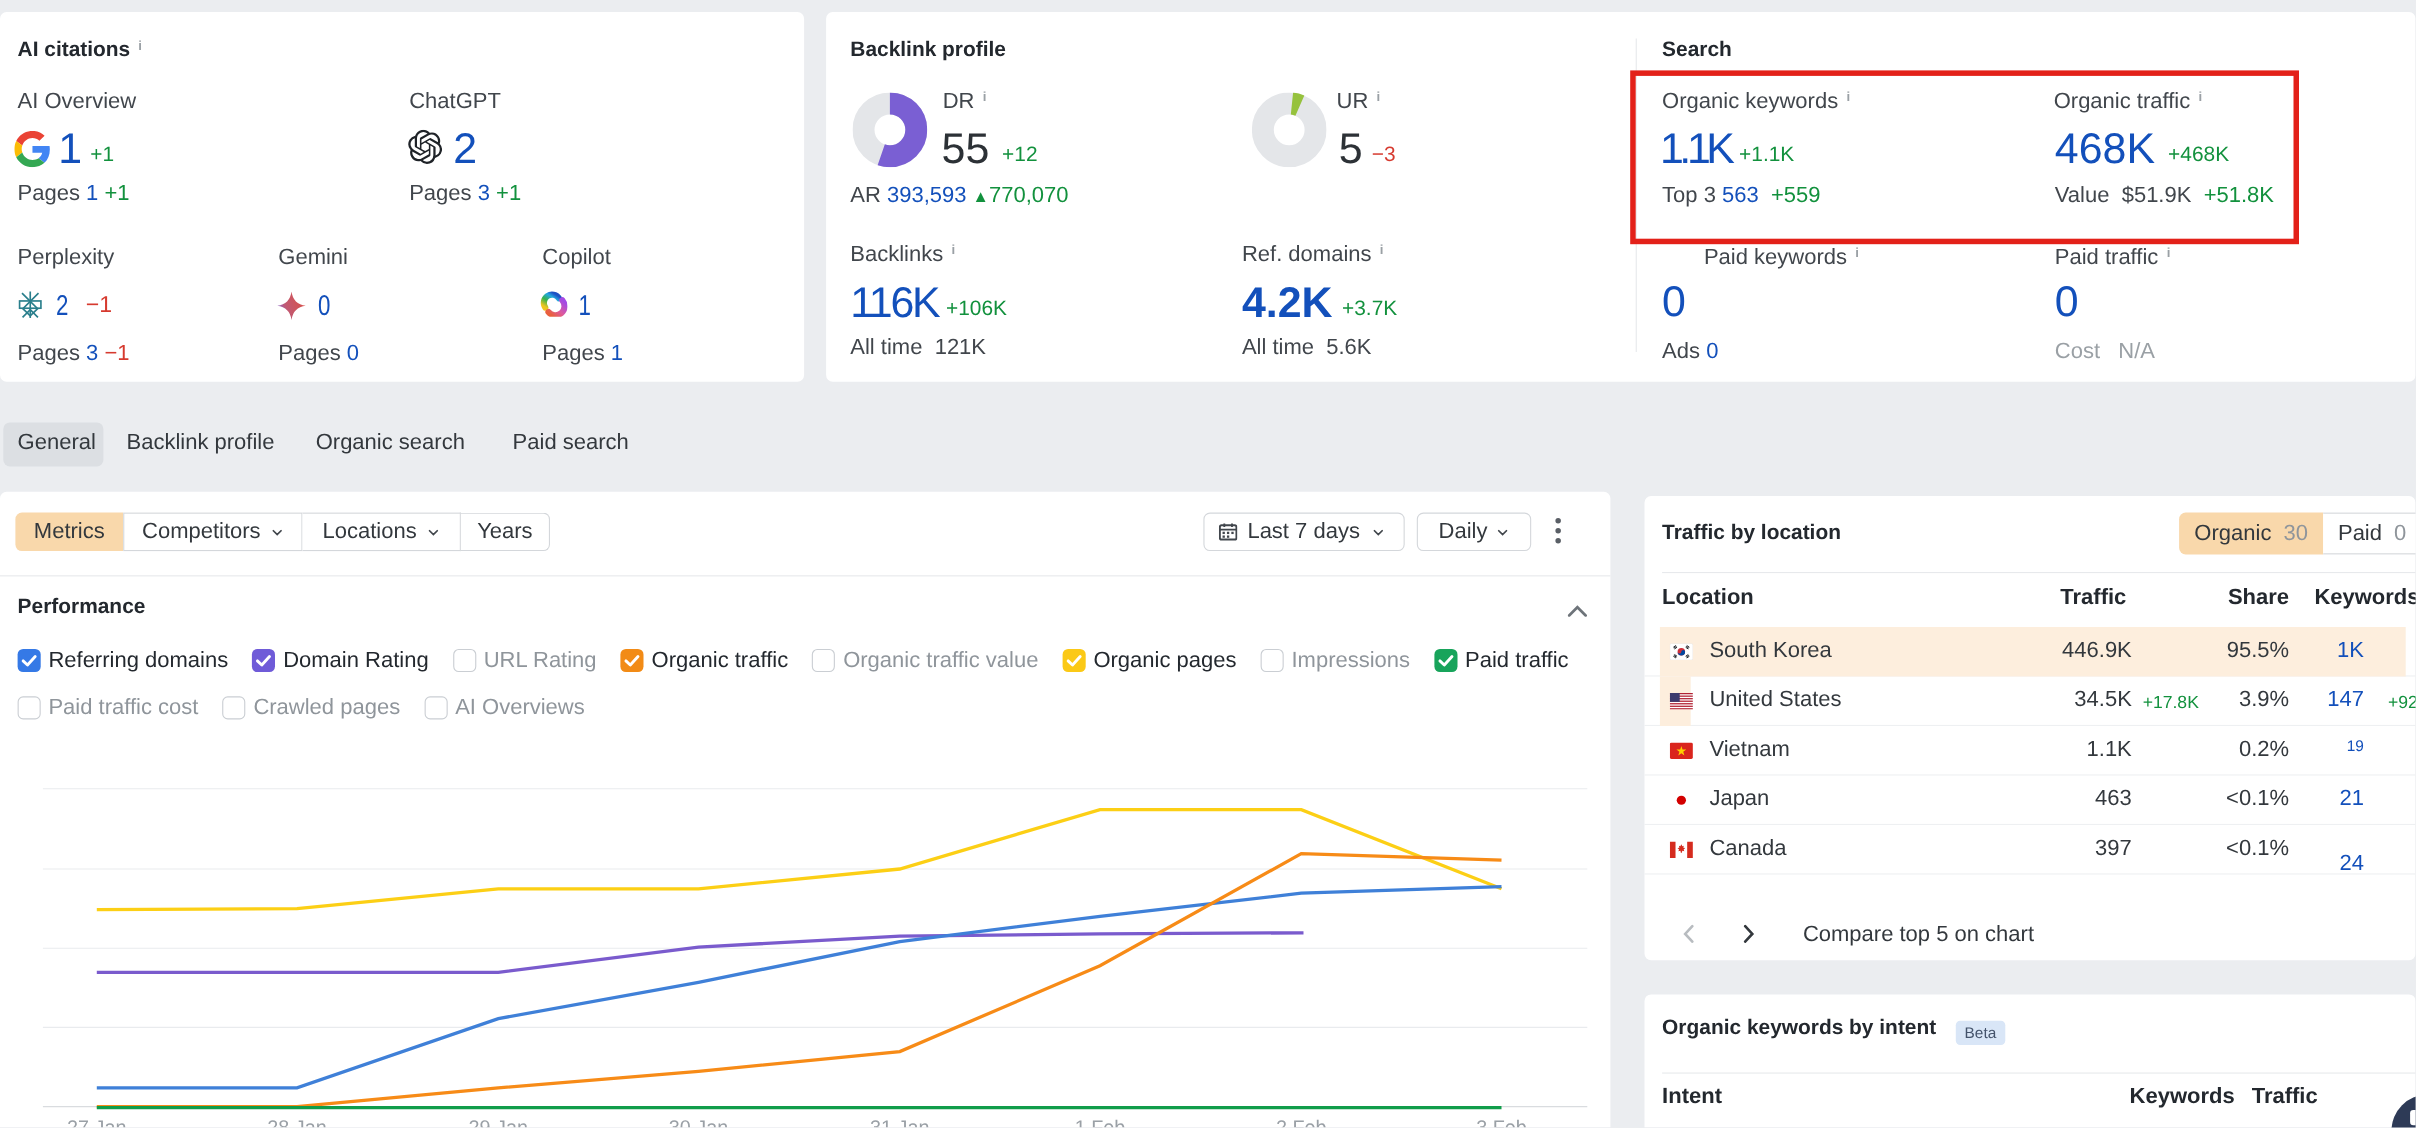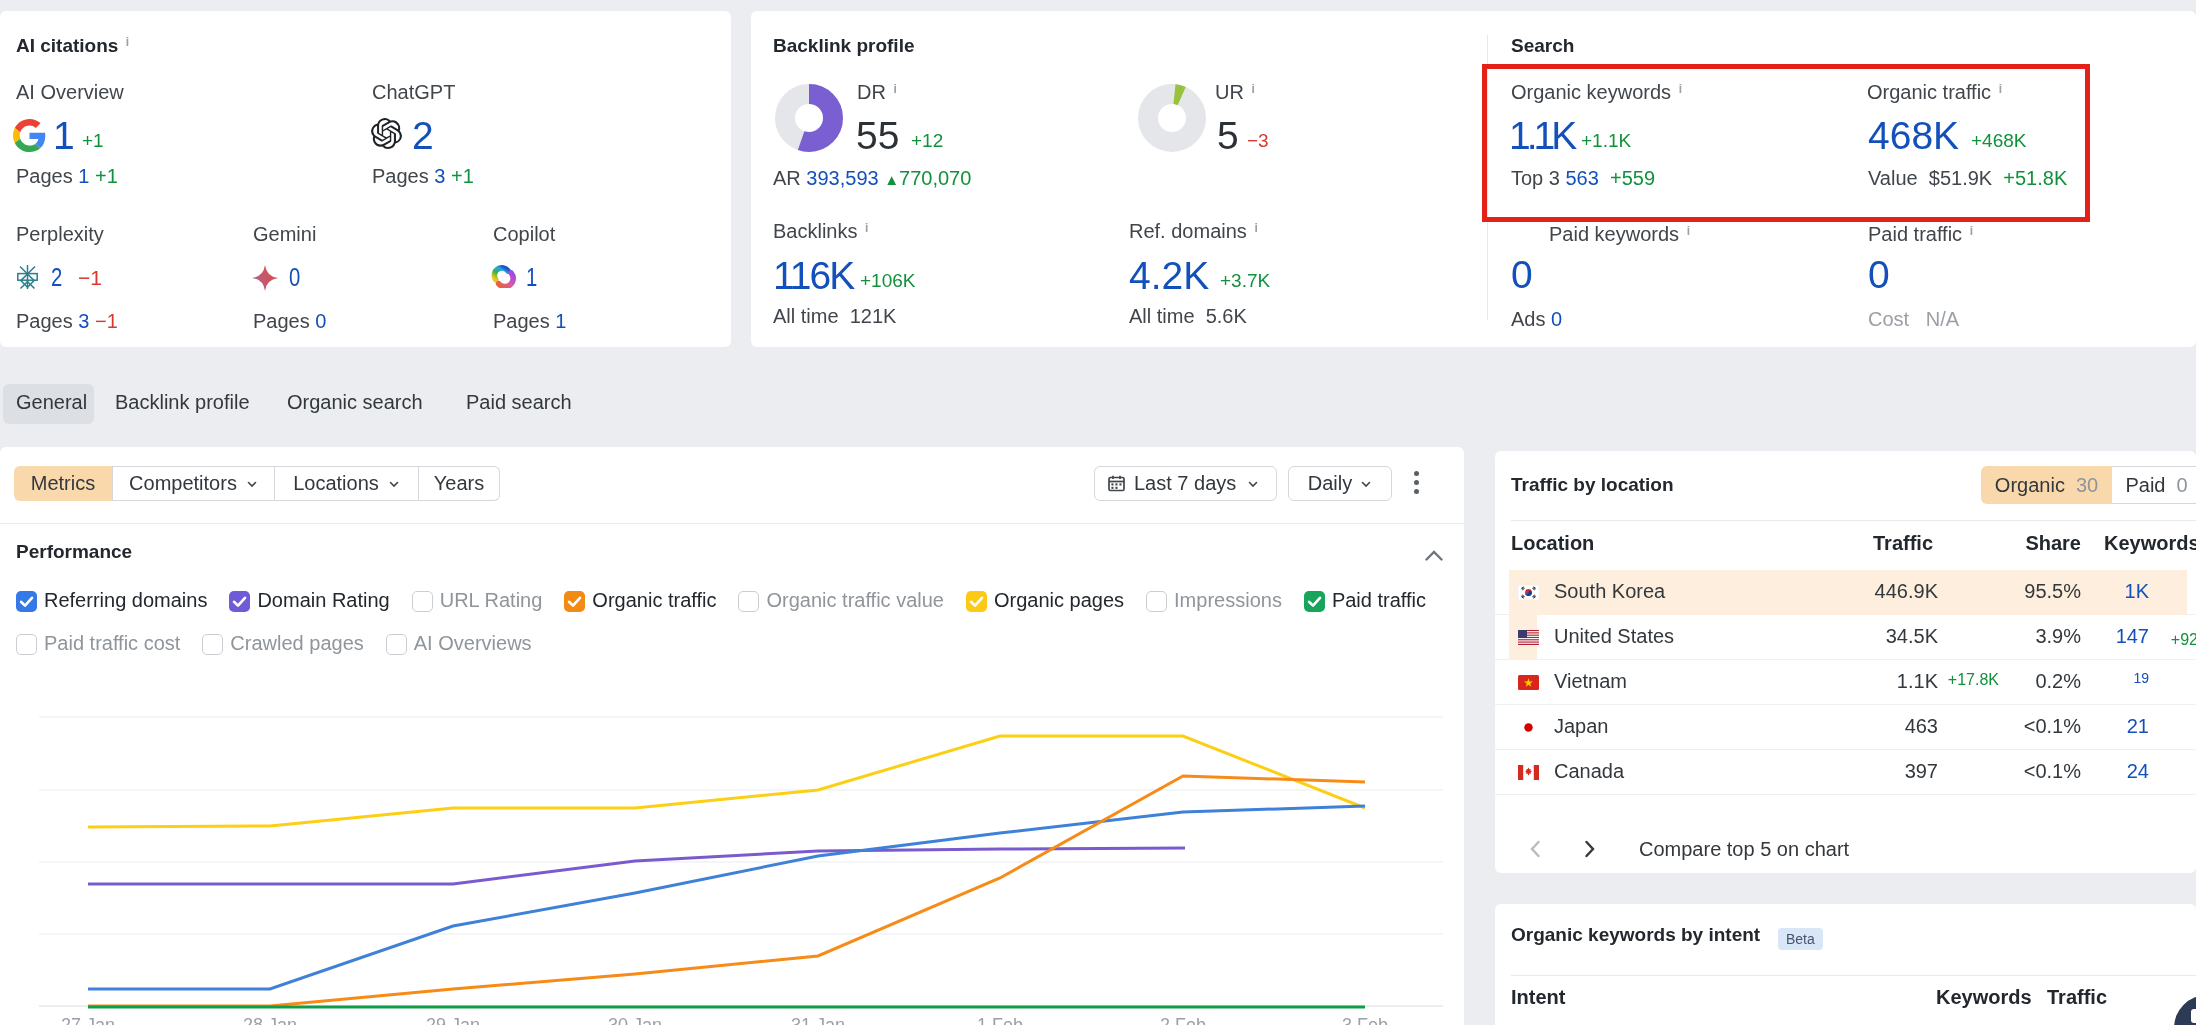--- a/index.html
+++ b/index.html
@@ -111,21 +111,21 @@
 <div class="abs lab" style="left:1215px; top:81px;">UR <span class="info sup">i</span></div>
 <div class="abs bign" style="left:1217px; top:116px;">5</div>
 <div class="delta red" style="left:1247px; top:131px;">−3</div>
 
 <div class="abs lab" style="left:773px; top:220px;">Backlinks <span class="info sup">i</span></div>
 <div class="abs big" style="left:773px; top:256px; letter-spacing:-2px;">116K</div>
 <div class="delta green" style="left:860px; top:271px;">+106K</div>
 <div class="abs lab" style="left:773px; top:305px;">All time&nbsp; 121K</div>
 
 <div class="abs lab" style="left:1129px; top:220px;">Ref. domains <span class="info sup">i</span></div>
-<div class="abs big" style="left:1129px; top:256px;">4.2K</div>
+<div class="abs big" style="left:1129px; top:256px;font-weight:bold;">4.2K</div>
 <div class="delta green" style="left:1220px; top:271px;">+3.7K</div>
 <div class="abs lab" style="left:1129px; top:305px;">All time&nbsp; 5.6K</div>
 
 <div class="abs" style="left:1487px; top:35px; width:1px; height:285px; background:#e7e9ec;"></div>
 
 <div class="abs t19" style="left:1511px; top:35px;">Search</div>
 <div class="abs lab" style="left:1511px; top:81px;">Organic keywords <span class="info sup">i</span></div>
 <div class="abs big" style="left:1509px; top:116px; letter-spacing:-4px;">1.1K</div>
 <div class="delta green" style="left:1581px; top:131px;">+1.1K</div>
 <div class="abs lab" style="left:1511px; top:167px;">Top 3 <span class="blue">563</span> &nbsp;<span class="green">+559</span></div>
@@ -283,21 +283,21 @@
             <rect width="21" height="1.15" y="4.6"></rect>
             <rect width="21" height="1.15" y="6.9"></rect>
             <rect width="21" height="1.15" y="9.2"></rect>
             <rect width="21" height="1.15" y="11.5"></rect>
             <rect width="21" height="1.2" y="13.8"></rect>
           </g>
           <rect width="9" height="8.05" fill="#3c3b6e"></rect>
         </svg></span>
       <span style="position:absolute; left:59px; top:10px; font-size:20px; color:#33383d;">United States</span>
       <span style="position:absolute; right:258px; top:10px; font-size:20px; color:#33383d;">34.5K</span>
-      <span style="position:absolute; right:197px; top:16px; font-size:16px; color:#12913d;margin-top:40px;">+17.8K</span>
+      <span style="position:absolute; right:197px; top:16px; font-size:16px; color:#12913d;">+17.8K</span>
       <span style="position:absolute; right:115px; top:10px; font-size:20px; color:#33383d;">3.9%</span>
       <span style="position:absolute; right:47px; top:10px; font-size:20px; color:#1350bb;">147</span>
       <span style="position:absolute; right:-2px; top:16px; font-size:16px; color:#12913d;">+92</span>
     </div>
     <div style="position:relative; height:45px; border-bottom:1px solid #eef0f2;">
       <span style="position:absolute; left:23px; top:15px;"><svg width="21" height="15" viewBox="0 0 21 15">
           <rect width="21" height="15" rx="1.5" fill="#da251d"></rect>
           <path fill="#ffce00" d="M10.5 3.2 l1.06 3.27 h3.44 l-2.78 2.02 l1.06 3.27 l-2.78 -2.02 l-2.78 2.02 l1.06 -3.27 l-2.78 -2.02 h3.44 Z"></path>
         </svg></span>
       <span style="position:absolute; left:59px; top:10px; font-size:20px; color:#33383d;">Vietnam</span>
@@ -318,21 +318,21 @@
     <div style="position:relative; height:45px; border-bottom:1px solid #eef0f2;">
       <span style="position:absolute; left:23px; top:15px;"><svg width="21" height="15" viewBox="0 0 21 15">
           <rect width="21" height="15" rx="1.5" fill="#fff"></rect>
           <rect width="5.2" height="15" fill="#d52b1e"></rect>
           <rect width="5.2" height="15" x="15.8" fill="#d52b1e"></rect>
           <path fill="#d52b1e" d="M10.5 2.5 l0.9 1.8 1.3-0.4-0.4 1.7 1.7 0.3-1.4 1.3 0.6 1.6-1.9-0.4-0.3 1.9h-1l-0.3-1.9-1.9 0.4 0.6-1.6-1.4-1.3 1.7-0.3-0.4-1.7 1.3 0.4Z"></path>
         </svg></span>
       <span style="position:absolute; left:59px; top:10px; font-size:20px; color:#33383d;">Canada</span>
       <span style="position:absolute; right:258px; top:10px; font-size:20px; color:#33383d;">397</span>
       <span style="position:absolute; right:115px; top:10px; font-size:20px; color:#33383d;">&lt;0.1%</span>
-      <span style="position:absolute; right:47px; top:10px; font-size:20px; color:#1350bb;">24</span>
+      <span style="position:absolute; right:47px; top:24px; font-size:20px; color:#1350bb;">24</span>
     </div>
   </div>
 
 <svg class="abs" width="12" height="18" viewBox="0 0 12 18" style="left:1529px; top:840px;">
     <path d="M9.5 2 L3 9 L9.5 16" fill="none" stroke="#b8bcc0" stroke-width="2.4" stroke-linecap="round"></path>
   </svg>
 <svg class="abs" width="12" height="18" viewBox="0 0 12 18" style="left:1584px; top:840px;">
     <path d="M2.5 2 L9 9 L2.5 16" fill="none" stroke="#33383d" stroke-width="2.4" stroke-linecap="round"></path>
   </svg>
 <div class="abs" style="left:1639px; top:838px; font-size:20px; color:#33383d;">Compare top 5 on chart</div>

